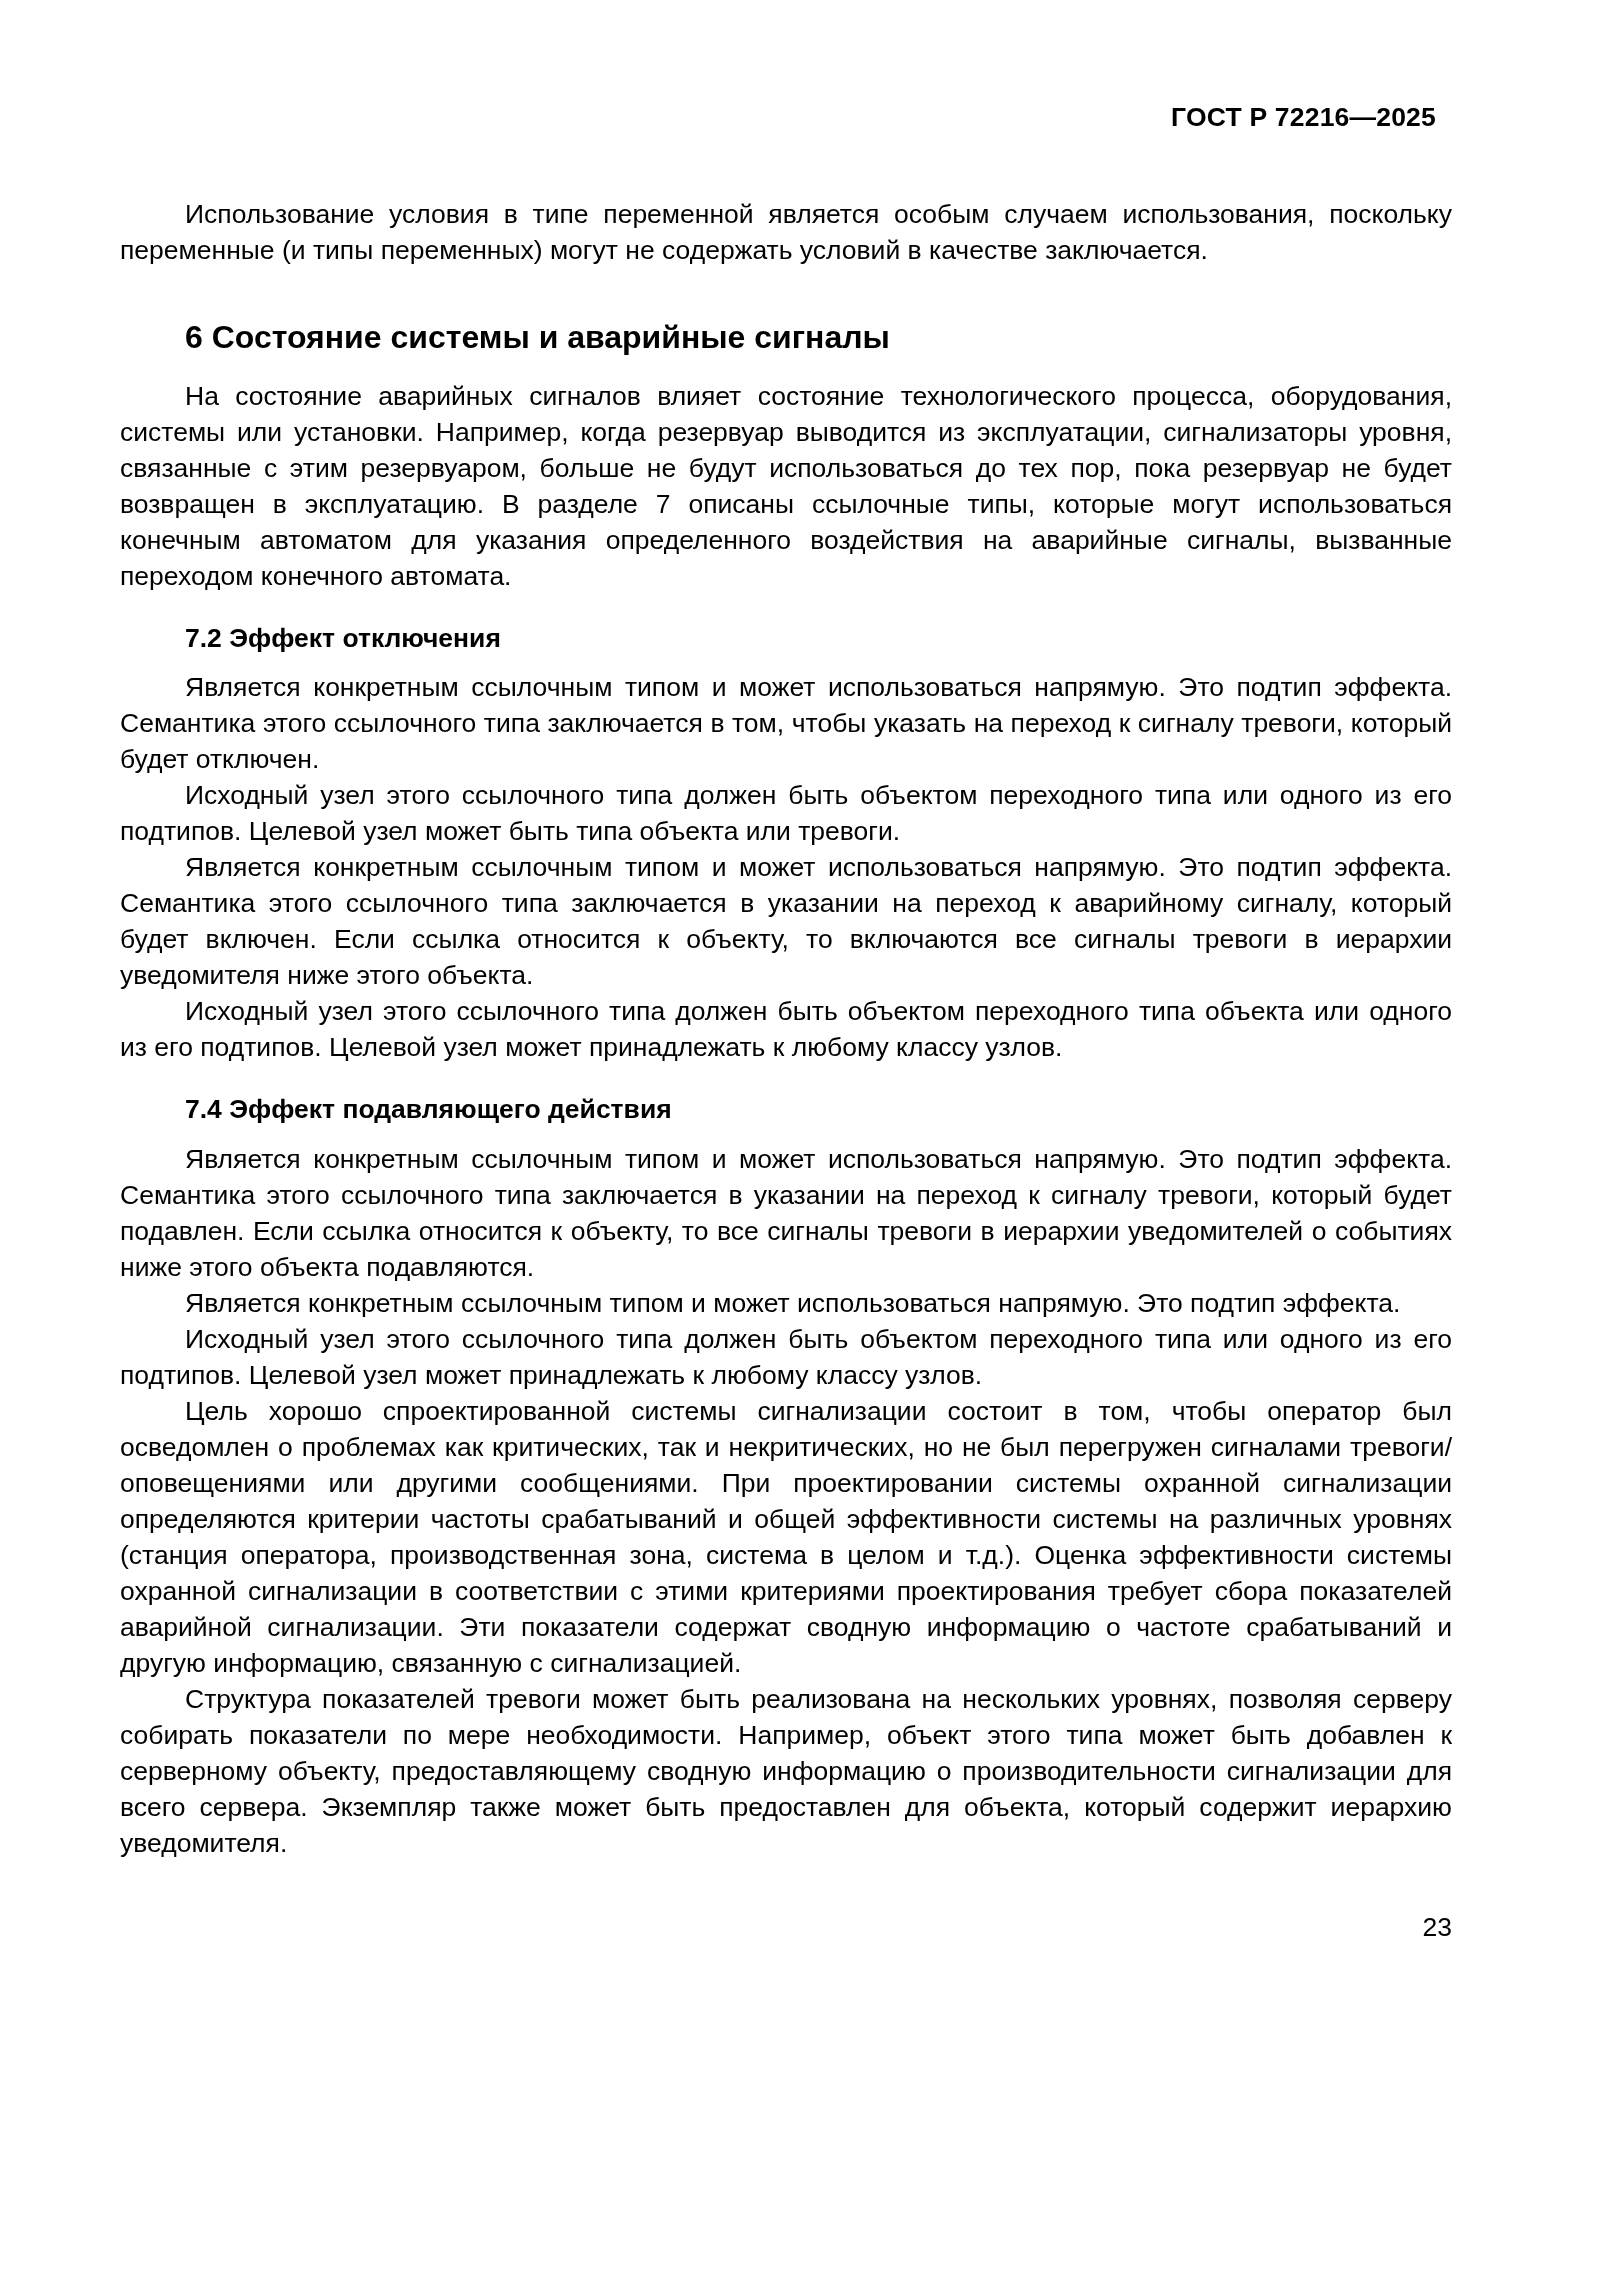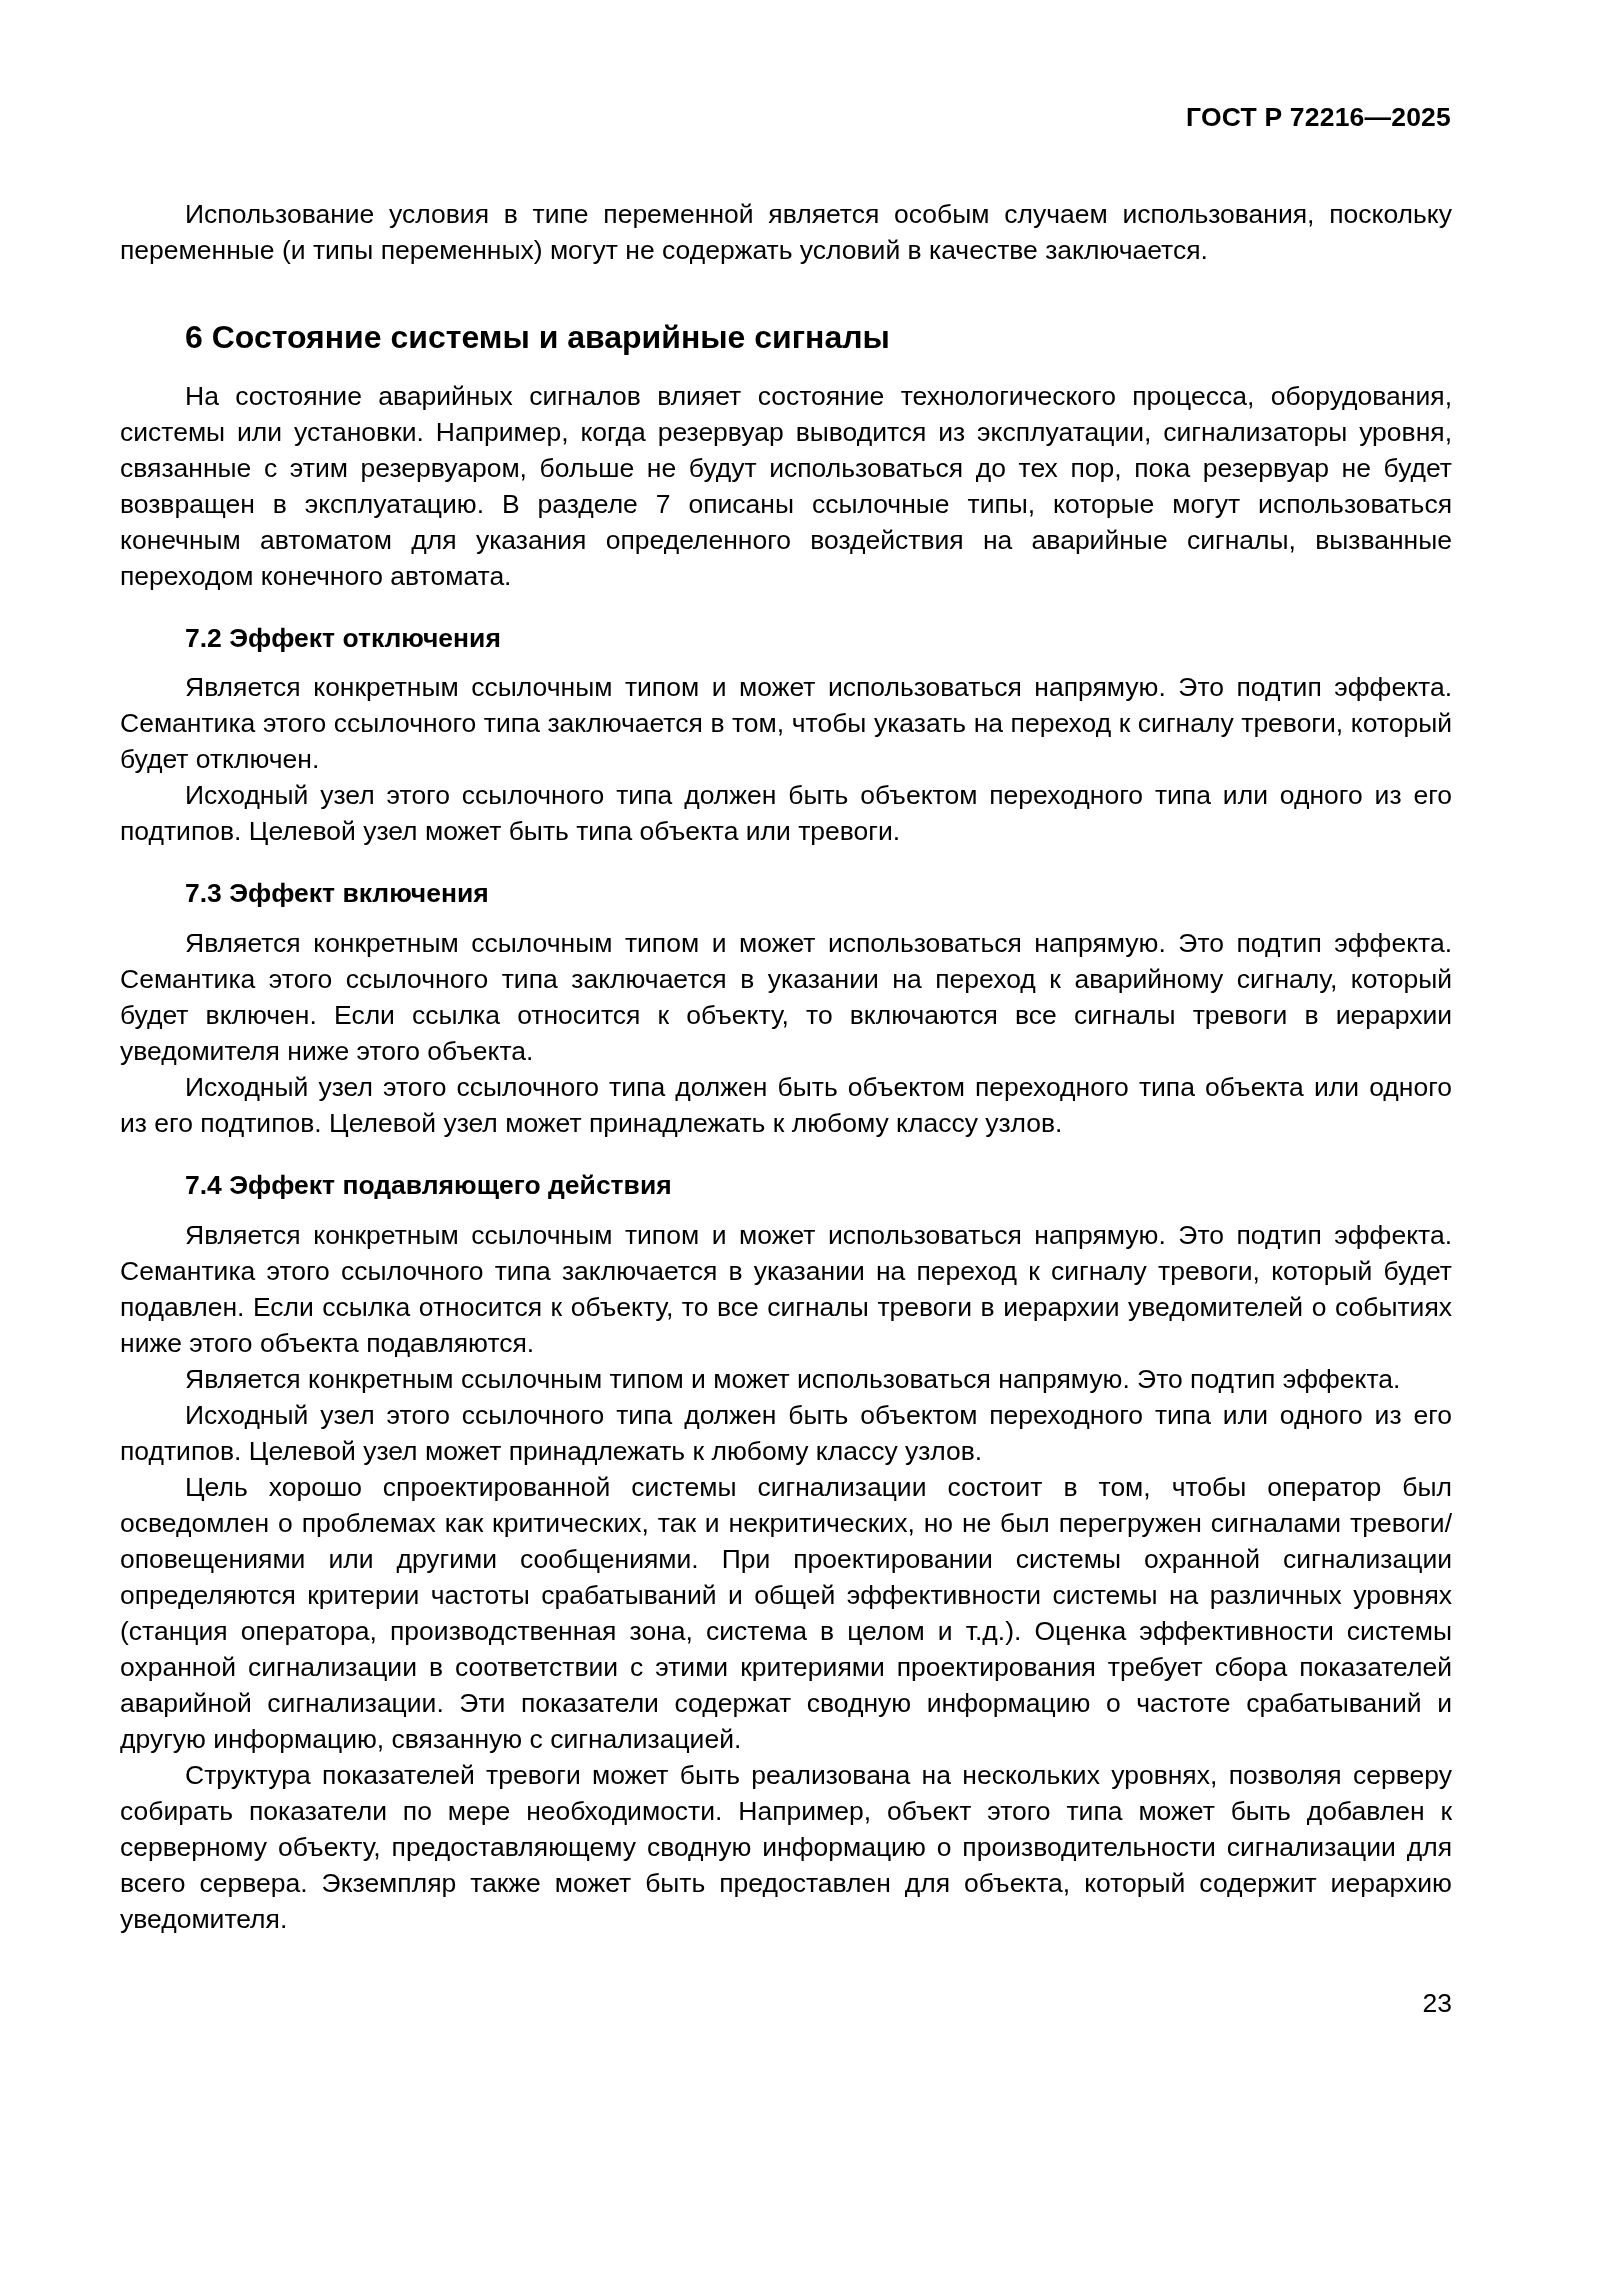--- a/index.html
+++ b/index.html
@@ -14,21 +14,21 @@
     overflow: hidden;
   }
   .page {
     padding: 102px 169px 0 120px;
   }
   .running-header {
     text-align: right;
     font-weight: 700;
     font-size: 26.5px;
     line-height: 31px;
-    margin: 0 1px 63px 0;
+    margin: 0 16px 63px 0;
     letter-spacing: 0.2px;
   }
   .heading-sub {
     font-size: 26.5px;
     font-weight: 700;
     line-height: 31px;
     margin: 29px 0 15.7px 65px;
   }
   .heading-main {
     font-size: 32px;
@@ -70,21 +70,20 @@
       <p class="body-para">На состояние аварийных сигналов влияет состояние технологического процесса, оборудования, системы или установки. Например, когда резервуар выводится из эксплуатации, сигнализаторы уровня, связанные с этим резервуаром, больше не будут использоваться до тех пор, пока резервуар не будет возвращен в эксплуатацию. В разделе 7 описаны ссылочные типы, которые могут использоваться конечным автоматом для указания определенного воздействия на аварийные сигналы, вызванные переходом конечного автомата.</p>
     </section>
 
     <section>
       <h3 class="heading-sub">7.2 Эффект отключения</h3>
       <p class="body-para">Является конкретным ссылочным типом и может использоваться напрямую. Это подтип эффекта. Семантика этого ссылочного типа заключается в том, чтобы указать на переход к сигналу тревоги, который будет отключен.</p>
       <p class="body-para">Исходный узел этого ссылочного типа должен быть объектом переходного типа или одного из его подтипов. Целевой узел может быть типа объекта или тревоги.</p>
     </section>
 
     <section>
-      <h3 class="heading-sub">7.3 Эффект включения</h3>
       <p class="body-para">Является конкретным ссылочным типом и может использоваться напрямую. Это подтип эффекта. Семантика этого ссылочного типа заключается в указании на переход к аварийному сигналу, который будет включен. Если ссылка относится к объекту, то включаются все сигналы тревоги в иерархии уведомителя ниже этого объекта.</p>
       <p class="body-para">Исходный узел этого ссылочного типа должен быть объектом переходного типа объекта или одного из его подтипов. Целевой узел может принадлежать к любому классу узлов.</p>
     </section>
 
     <section>
       <h3 class="heading-sub">7.4 Эффект подавляющего действия</h3>
       <p class="body-para">Является конкретным ссылочным типом и может использоваться напрямую. Это подтип эффекта. Семантика этого ссылочного типа заключается в указании на переход к сигналу тревоги, который будет подавлен. Если ссылка относится к объекту, то все сигналы тревоги в иерархии уведомителей о событиях ниже этого объекта подавляются.</p>
     </section>
 
     <section>

